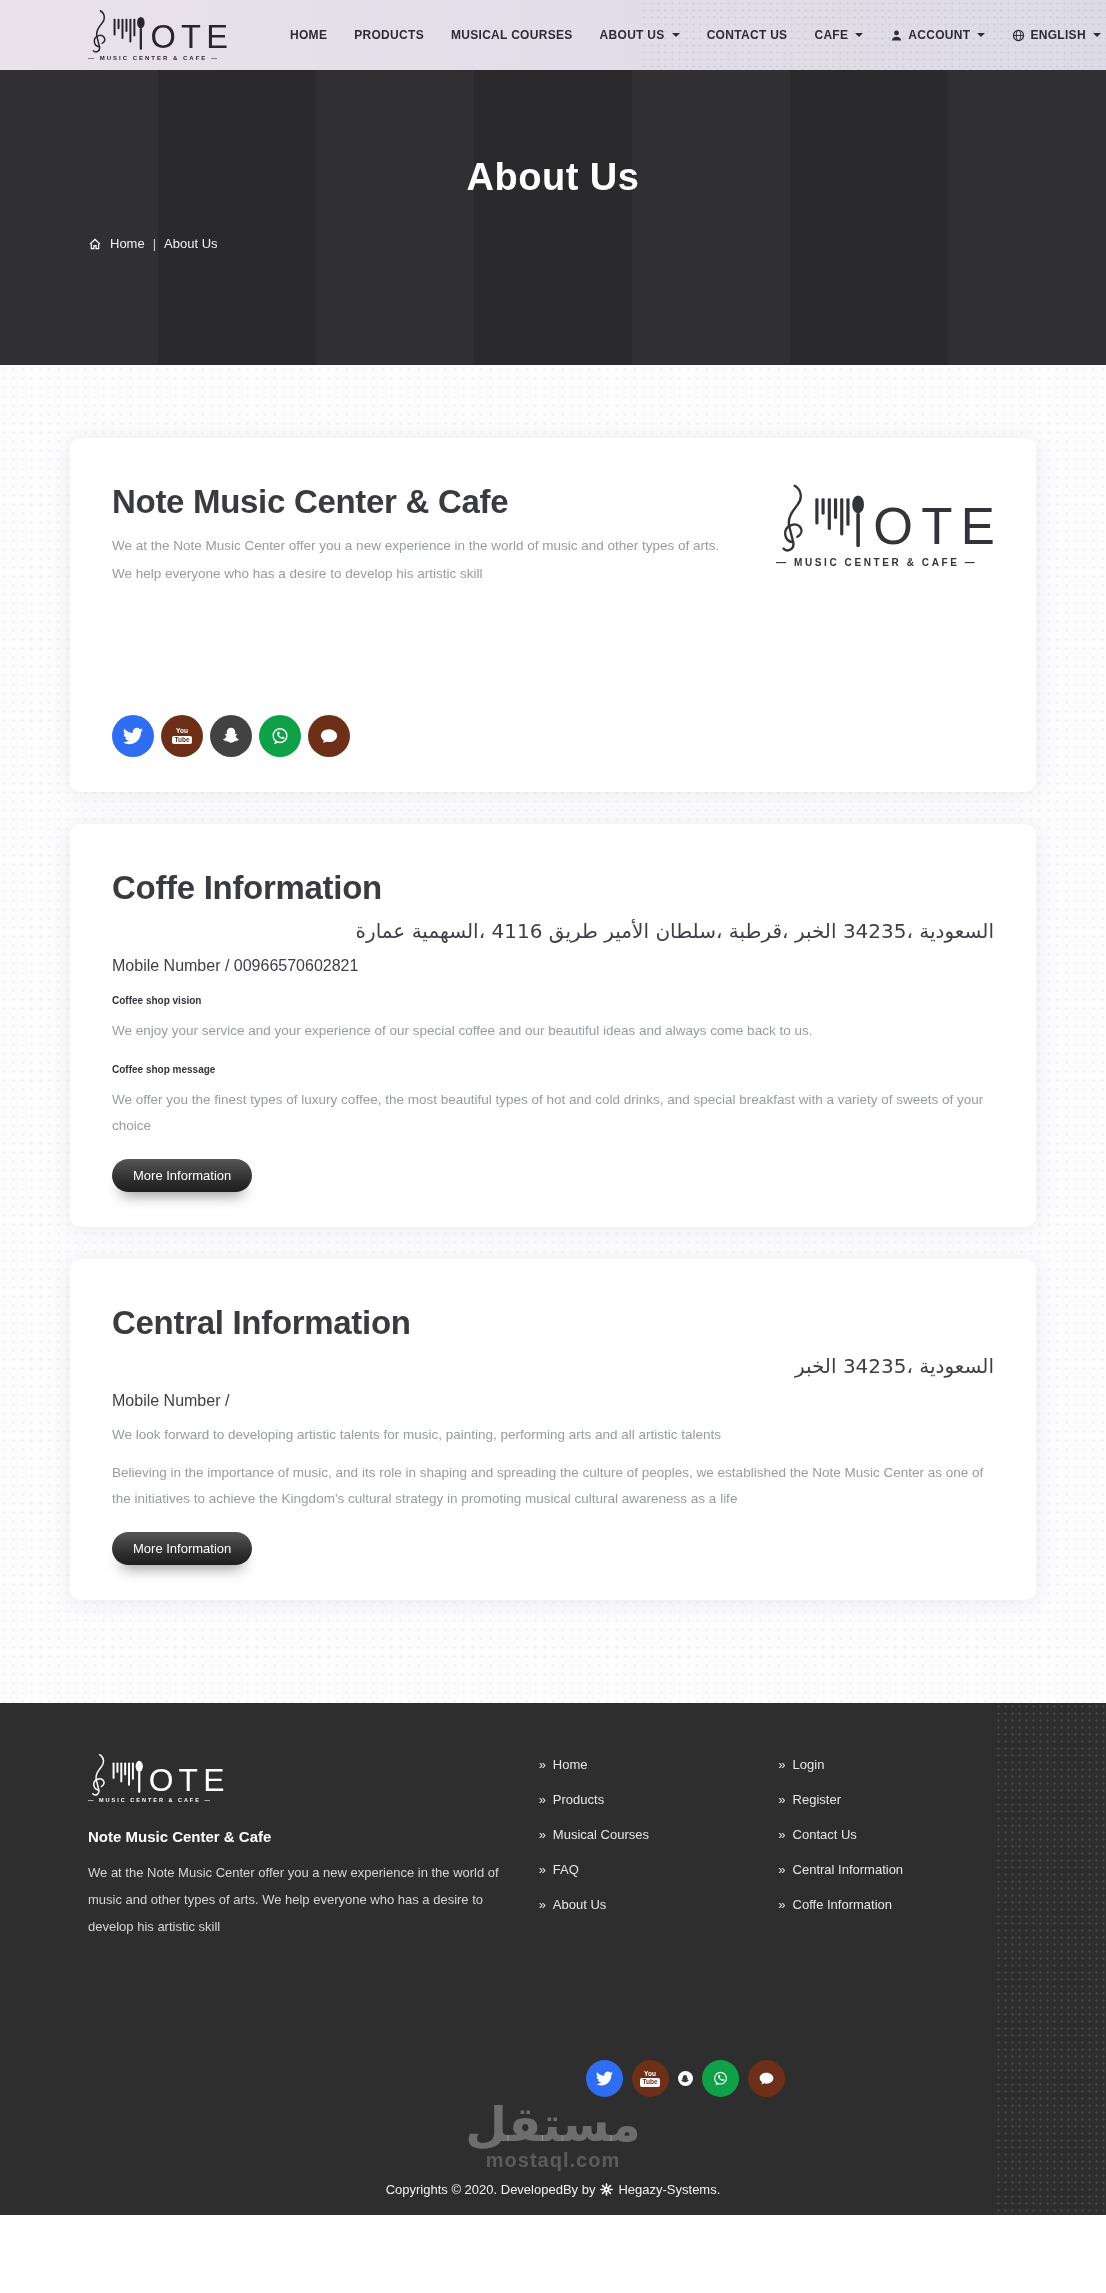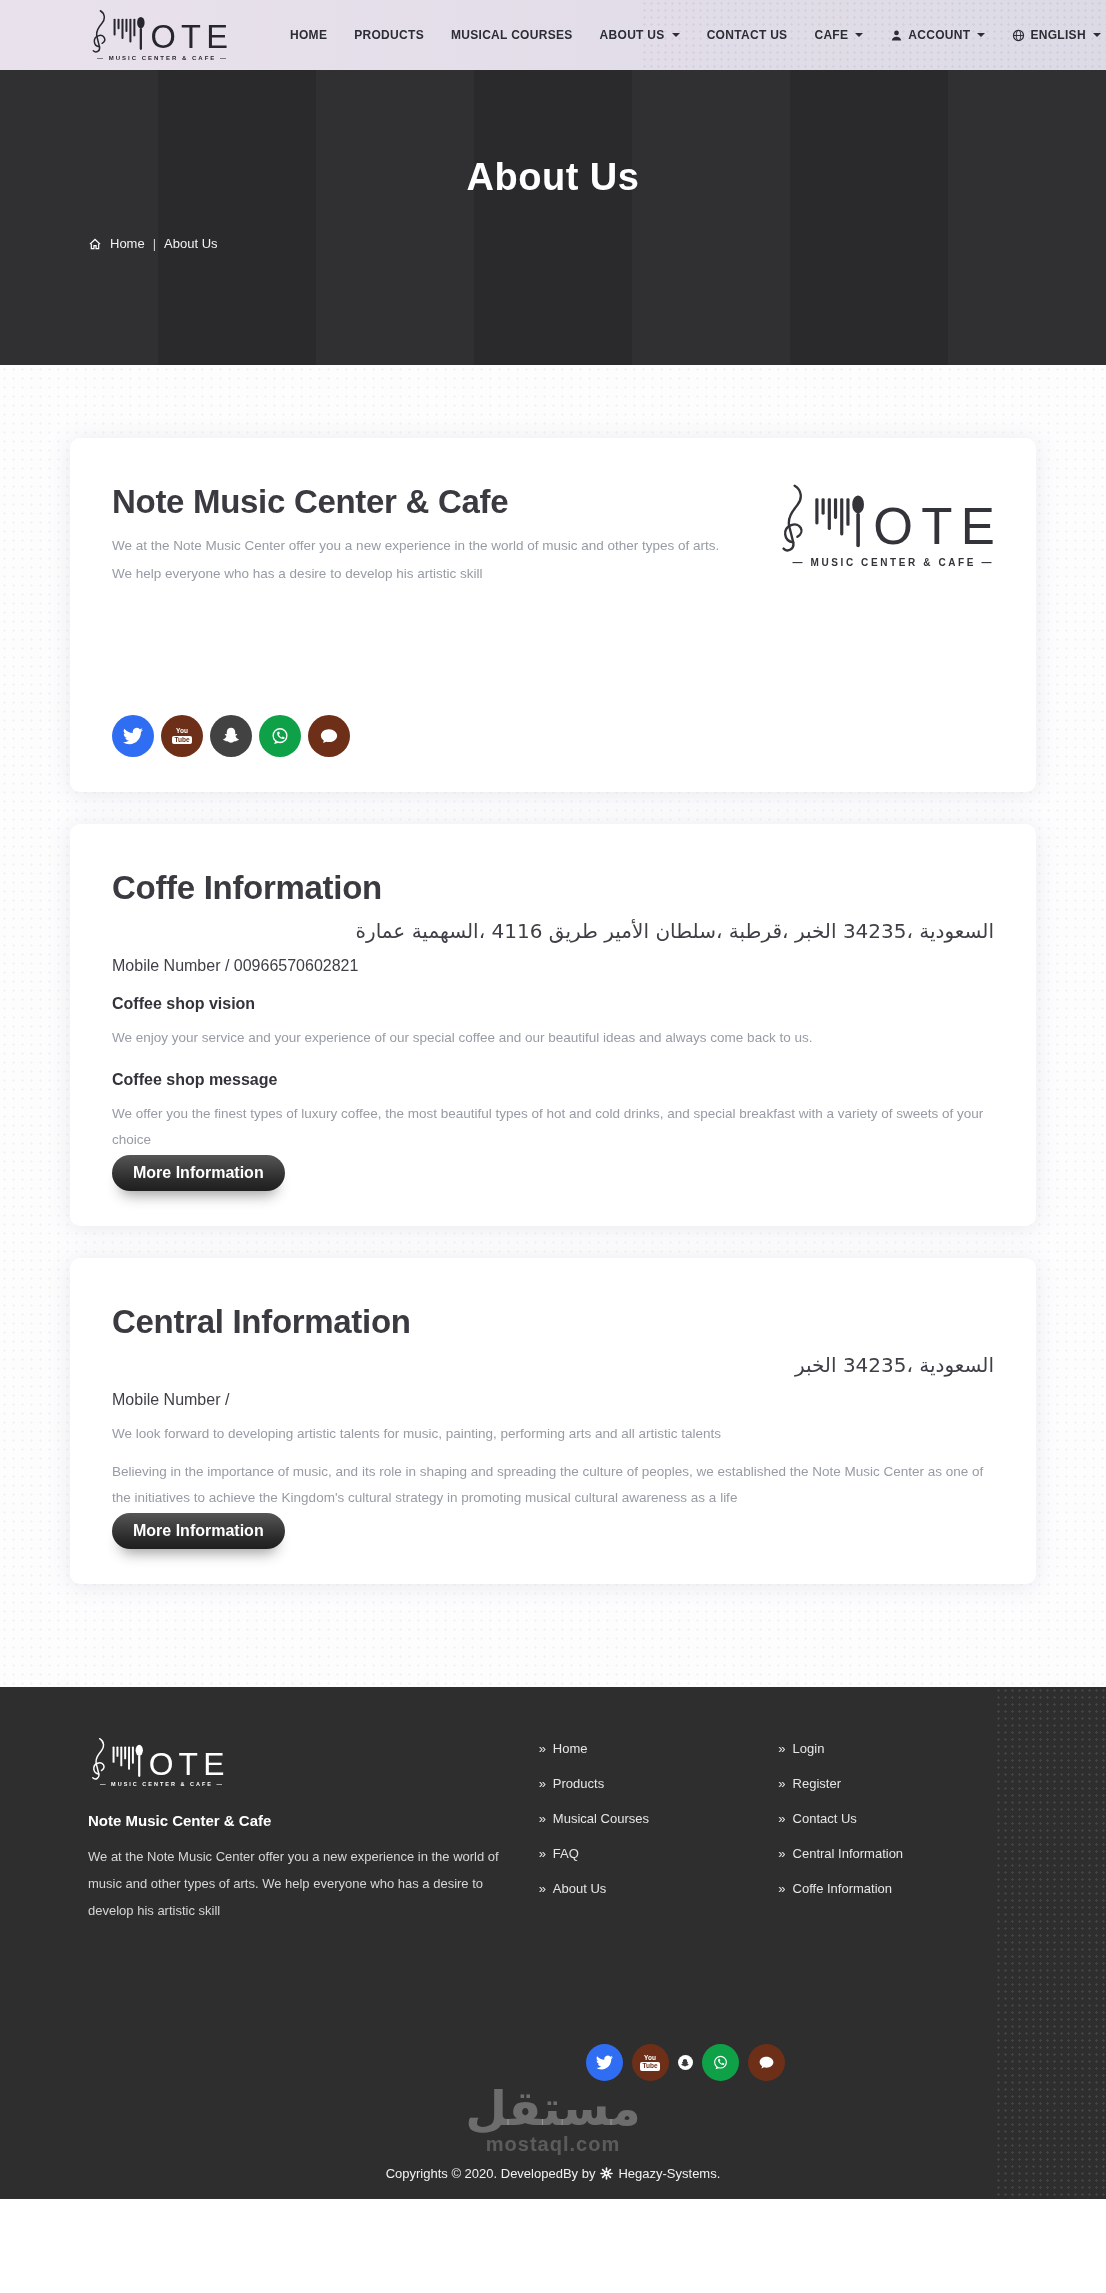--- a/index.html
+++ b/index.html
@@ -39,21 +39,21 @@
   .caret {
     width: 0; height: 0; display: inline-block;
     border-left: 4px solid transparent; border-right: 4px solid transparent;
     border-top: 4px solid #2c2c34; margin-left: 2px;
   }
   .nav-ico { display: inline-flex; width: 13px; height: 13px; }
 
   
   .logo { display: inline-block; line-height: 1; }
   .logo .tagline {
-    text-align: right; font-weight: 700; letter-spacing: 2px;
+    text-align: left; font-weight: 700; letter-spacing: 2px;
     color: currentColor; margin-top: 2px; white-space: nowrap;
   }
   .logo-nav { color: #26262c; }
   .logo-nav svg { width: 140px; height: 44px; display: block; }
   .logo-nav .tagline { font-size: 6px; }
   .logo-card { color: #33333a; }
   .logo-card svg { width: 218px; height: 69px; display: block; }
   .logo-card .tagline { font-size: 10px; letter-spacing: 2.6px; margin-top: 6px; }
   .logo-footer { color: #ffffff; }
   .logo-footer svg { width: 136px; height: 43px; display: block; }
@@ -95,26 +95,26 @@
   .card h2 { font-size: 33px; font-weight: 700; color: #3a3a41; letter-spacing: -.3px; }
   .card-row { display: flex; justify-content: space-between; align-items: flex-start; }
   .card-text { max-width: 680px; }
   .card p.body { color: #979ba4; font-size: 13.5px; line-height: 26px; margin-top: 12px; }
   .arabic {
     font-family: "DejaVu Sans", sans-serif;
     font-size: 20px; color: #3f3f47; margin-top: 12px;
     direction: ltr; text-align: right;
   }
   .mobile-line { font-size: 16px; color: #3f3f47; margin-top: 14px; font-weight: 500; }
-  .subhead { font-size: 16px; font-weight: 700; color: #33333b; margin-top: 20px; }
+  .subhead { font-size: 10px; font-weight: 700; color: #33333b; margin-top: 20px; }
   .btn-more {
-    display: inline-block; margin-top: 2px;
+    display: inline-block; margin-top: 20px;
     padding: 9px 21px; border-radius: 30px;
     background: linear-gradient(180deg, #565656 0%, #2b2b2b 70%, #1f1f1f 100%);
-    color: #fff; font-size: 16px; font-weight: 700;
+    color: #fff; font-size: 13px; font-weight: 400;
     border: none; cursor: pointer;
     box-shadow: 0 12px 14px -8px rgba(40,40,40,.45);
   }
 
   
   .social-row { display: flex; align-items: center; gap: 7px; margin-top: 128px; }
   .sc {
     width: 42px; height: 42px; border-radius: 50%;
     display: inline-flex; align-items: center; justify-content: center;
     cursor: pointer; flex: 0 0 auto;

